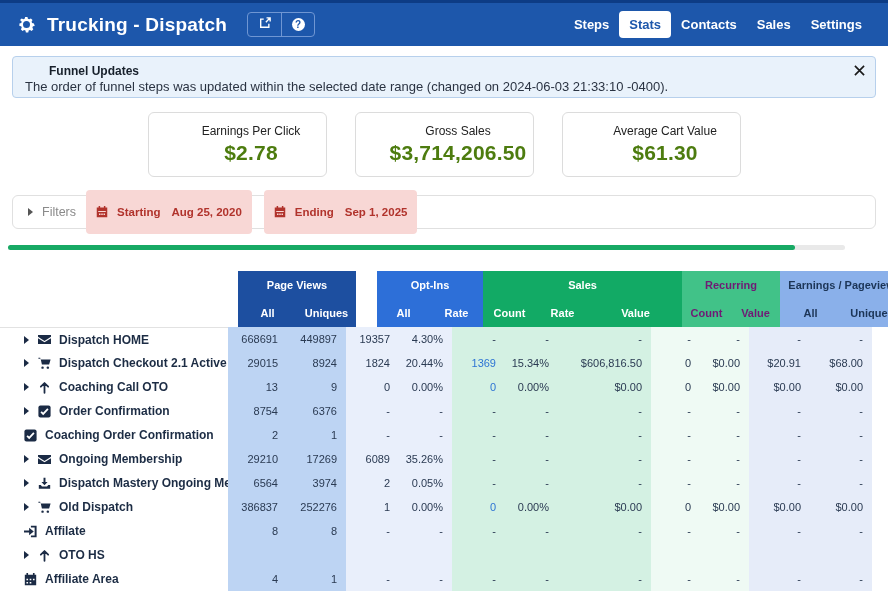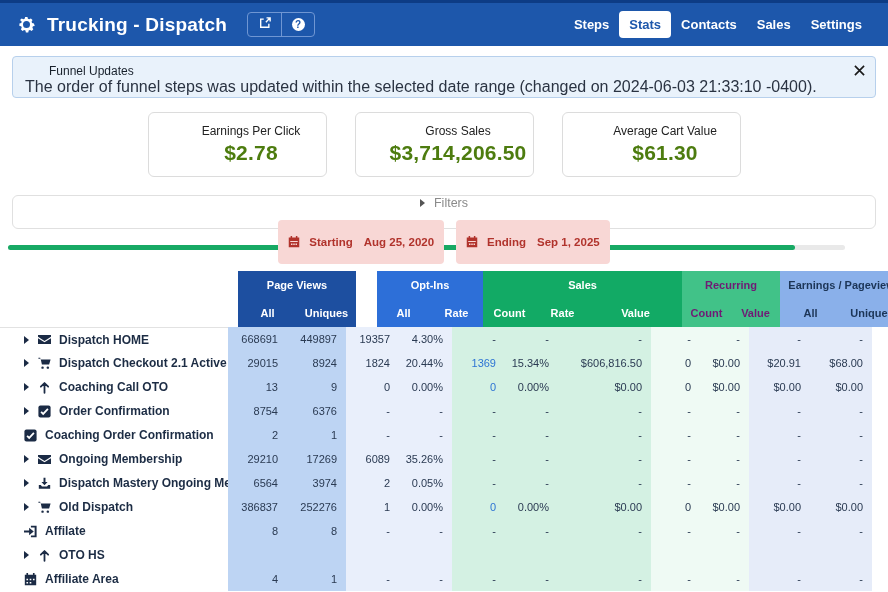--- a/index.html
+++ b/index.html
@@ -19,32 +19,32 @@
   .nav-btn + .nav-btn { border-left:1px solid #6f96d3; }
   .help-circle { width:13px; height:13px; border-radius:50%; background:#fff; color:#1d57ab;
     font-size:10px; font-weight:bold; display:flex; align-items:center; justify-content:center; }
   .nav-tabs { margin-left:auto; display:flex; align-items:center; }
   .nav-item { color:#fff; font-size:13px; font-weight:bold; padding:6px 10px; border-radius:4px;
     cursor:pointer; white-space:nowrap; }
   .nav-item.active { background:#fff; color:#1d57ab; }
   
   .alert { margin:10px 12px 0; background:#e9f2fb; border:1px solid #b7d0ec; border-radius:4px;
     padding:6px 12px; position:relative; height:42px; }
-  .alert-title { font-size:12px; font-weight:normal; color:#17202b; line-height:16px;padding-left:24px; }
-  .alert-msg { font-size:16px; color:#2a3342; line-height:16px; }
+  .alert-title { font-size:12px; font-weight:bold; color:#17202b; line-height:16px;padding-left:24px; }
+  .alert-msg { font-size:13px; color:#2a3342; line-height:16px; }
   .alert-close { position:absolute; top:7px; right:10px; background:none; border:none; padding:0; cursor:pointer; display:flex; }
   
   .cards { display:flex; justify-content:center; gap:28px; margin-top:14px; }
   .card { width:179px; height:65px; border:1px solid #dcdcdc; border-radius:6px; background:#fff;
     text-align:center; padding-top:11px;padding-left:28px; }
   .card-label { font-size:12px; color:#222; }
   .card-value { font-size:21px; font-weight:bold; color:#4d7c0f; margin-top:3px; letter-spacing:.2px; }
   
   .filters { margin:18px 12px 0; border:1px solid #e0e0e0; border-radius:6px; height:34px;
-    display:flex; align-items:center; padding:0 15px; gap:10px;flex-direction:column; }
+    display:flex; align-items:center; padding:0 15px; gap:10px; }
   .filters-toggle { display:flex; align-items:center; gap:9px; cursor:pointer; background:none; border:none; padding:0; }
   .tri-right { width:0; height:0; border-left:5px solid #555; border-top:4px solid transparent; border-bottom:4px solid transparent; }
   .filters-label { font-size:12.5px; color:#8a8a8a; }
   .badge { display:flex; align-items:center; gap:9px; background:#f8d7d5; color:#b1332c;
     border-radius:4px; padding:16px 10px; font-size:11.5px; font-weight:bold; cursor:pointer; white-space:nowrap; }
   .badge svg { display:block; }
   .badge .b-val { margin-left:2px; }
   
   .progress-track { margin:16px 0 0 8px; width:837px; height:5px; background:#e9e9e9; border-radius:3px; }
   .progress-fill { height:100%; border-radius:3px; background:#17a964; width:0; }

